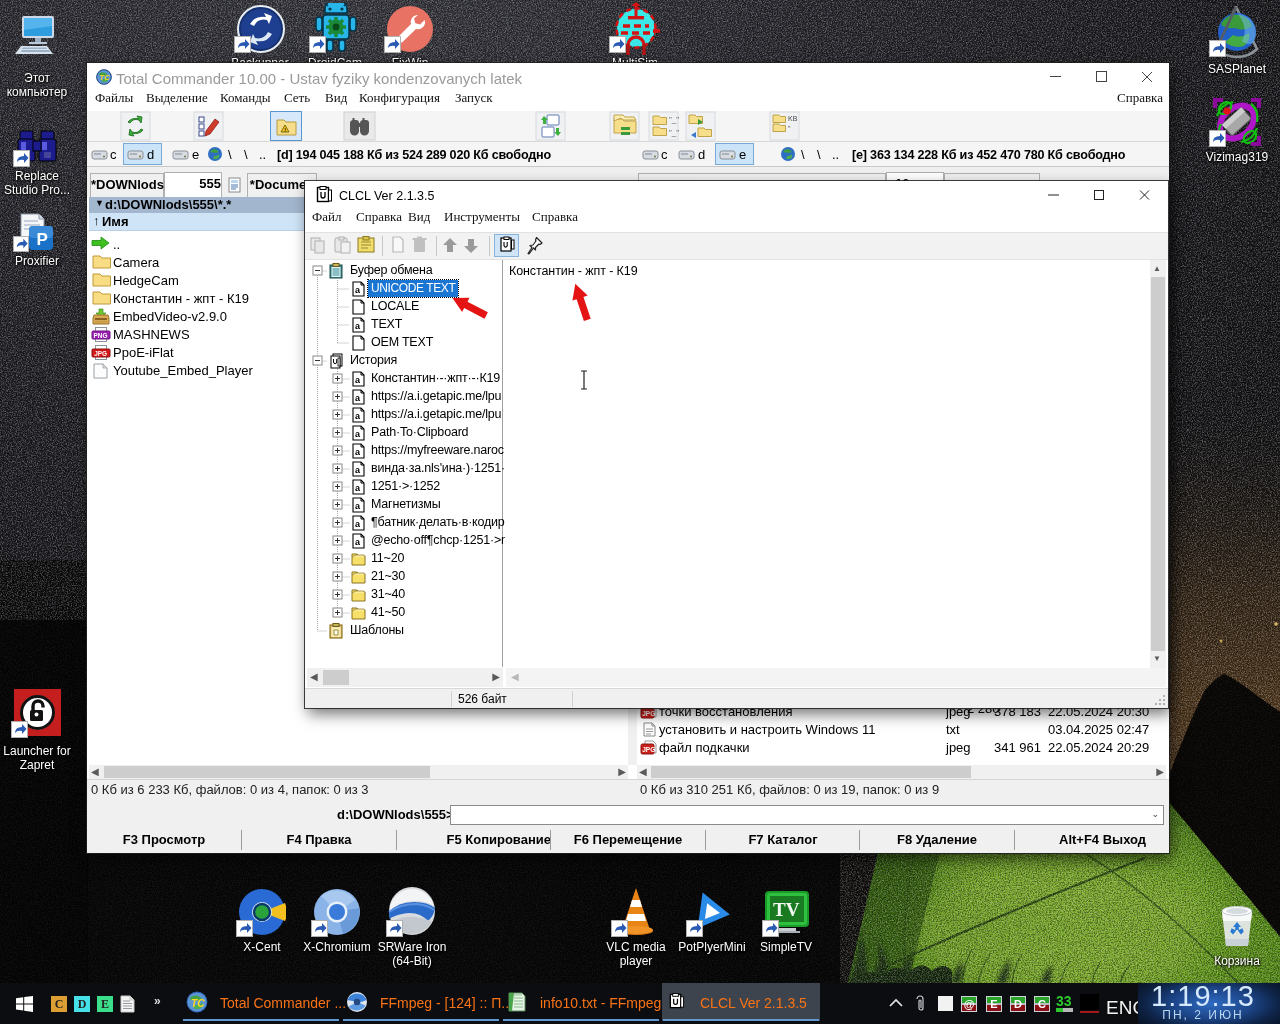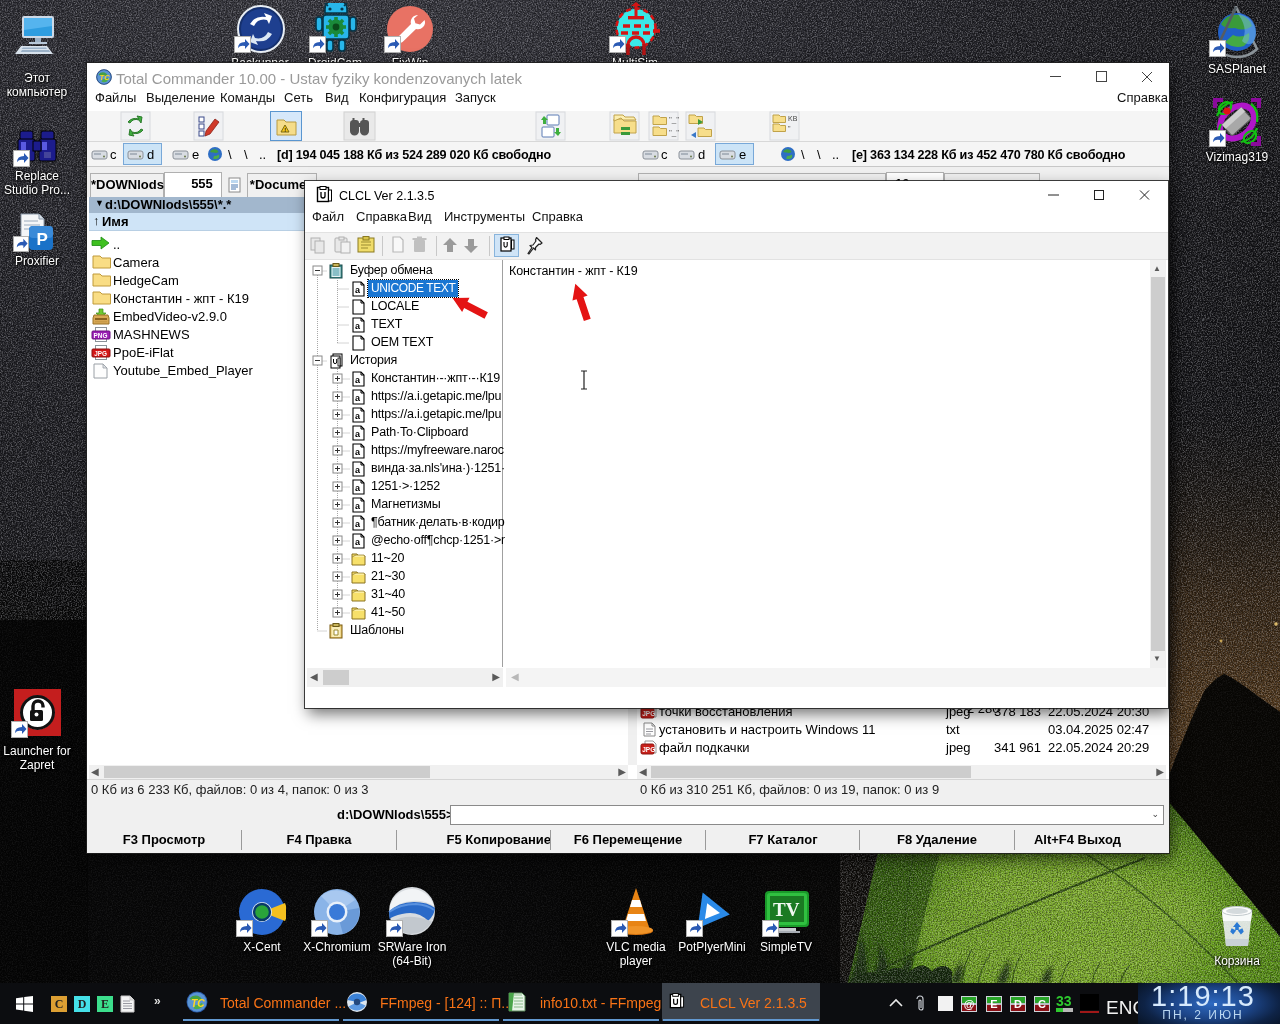--- a/index.html
+++ b/index.html
@@ -2,21 +2,21 @@
 <html><head><meta charset="utf-8">
 <style>
 html,body{margin:0;padding:0;}
 #desk{position:relative;width:1280px;height:1024px;overflow:hidden;background:#141418;
   font-family:"Liberation Sans",sans-serif;}
 .abs{position:absolute;}
 .lbl{position:absolute;color:#fff;font-size:12px;text-align:center;line-height:14px;
   text-shadow:1px 1px 2px #000,0 0 3px #000;}
 
 .win{position:absolute;background:#fff;box-shadow:0 0 0 1px rgba(30,30,30,.85),3px 6px 14px rgba(0,0,0,.55);}
-.menu{position:absolute;font-size:13px;color:#111;}
+.menu{position:absolute;font-size:13px;color:#111;font-family:Liberation Serif, serif;}
 .menu span{position:absolute;top:0;}
 .toolbar{position:absolute;background:#f4f4f4;}
 
 .fsrow{position:absolute;font-size:13px;color:#000;white-space:nowrap;}
 .bold{font-weight:bold;}
 .sbthumb{position:absolute;background:#cdcdcd;}
 .sbarrow{position:absolute;color:#5a5a5a;font-size:10px;line-height:12px;text-align:center;}
 
 .trow{position:absolute;font-size:12.5px;color:#000;white-space:nowrap;letter-spacing:-0.2px;}
 
@@ -549,21 +549,21 @@
           <text x="179" y="17" font-size="13" fill="#000">\</text>
           <text x="194" y="17" font-size="13" fill="#000">..</text>
           <text x="214" y="17" font-size="12.6" font-weight="bold" fill="#000" letter-spacing="-0.2">[e] 363 134 228 Кб из 452 470 780 Кб свободно</text>
         </g>
       </svg>
     </div>
 
     <div class="abs" style="left:0;top:104px;width:1082px;height:30px;background:#f0f0f0"></div>
     <div id="tabs" class="abs" style="left:0;top:104px;width:1082px;height:30px;font-size:13px;font-weight:bold;color:#000">
       <div class="abs" style="left:3px;top:6px;width:74px;height:24px;background:#f0f0f0;border:1px solid #b0b0b0;border-bottom:none;box-sizing:border-box;text-align:center;line-height:22px">*DOWNlods</div>
-      <div class="abs" style="left:77px;top:5px;width:58px;height:25px;background:#fff;border:1px solid #b0b0b0;border-bottom:none;box-sizing:border-box;text-align:center;line-height:22px;padding-left:18px">555</div>
+      <div class="abs" style="left:77px;top:5px;width:58px;height:25px;background:#fff;border:1px solid #b0b0b0;border-bottom:none;box-sizing:border-box;text-align:right;line-height:22px;padding-left:18px">555</div>
       <svg class="abs" style="left:140px;top:10px" width="16" height="16" viewBox="0 0 16 16">
           <rect x="2" y="1" width="11" height="14" fill="#fff" stroke="#8a8a8a"></rect>
           <rect x="4" y="3" width="7" height="3" fill="#bcd8f0"></rect>
           <path d="M4 8h7M4 10h7M4 12h5" stroke="#4a78b0" stroke-width="1"></path>
         </svg>
       <div class="abs" style="left:160px;top:6px;width:70px;height:24px;background:#f0f0f0;border:1px solid #b0b0b0;border-bottom:none;box-sizing:border-box;text-align:center;line-height:22px;overflow:hidden">*Documen</div>
       <div class="abs" style="left:551px;top:6px;width:248px;height:24px;background:#f0f0f0;border:1px solid #b0b0b0;border-bottom:none;box-sizing:border-box"></div>
       <svg class="abs" style="left:597px;top:10px" width="16" height="16" viewBox="0 0 16 16">
           <path d="M1 4 l5 0 1.5 2 7 0 0 8 -13.5 0z" fill="#f7de8b" stroke="#c0a24a"></path>
         </svg>
@@ -667,21 +667,21 @@
       <span style="position:absolute;right:4px;top:3px;font-size:9px;color:#444">⌄</span>
     </div>
 
     <div id="fkeys" class="abs" style="left:0;top:765px;width:1082px;height:25px;background:#f0f0f0;font-size:13px;font-weight:bold;color:#000">
       <div class="abs" style="left:0;top:0;width:154px;text-align:center;line-height:23px">F3 Просмотр</div>
       <div class="abs" style="left:155px;top:0;width:154px;text-align:center;line-height:23px">F4 Правка</div>
       <div class="abs" style="left:310px;top:0;width:154px;text-align:right;line-height:23px">F5 Копирование</div>
       <div class="abs" style="left:464px;top:0;width:154px;text-align:center;line-height:23px">F6 Перемещение</div>
       <div class="abs" style="left:619px;top:0;width:154px;text-align:center;line-height:23px">F7 Каталог</div>
       <div class="abs" style="left:773px;top:0;width:154px;text-align:center;line-height:23px">F8 Удаление</div>
-      <div class="abs" style="left:880px;top:0;width:154px;text-align:right;line-height:23px">Alt+F4 Выход</div>
+      <div class="abs" style="left:972px;top:0;width:154px;text-align:left;line-height:23px">Alt+F4 Выход</div>
       <div class="abs" style="left:154px;top:2px;width:1px;height:20px;background:#9a9a9a"></div>
       <div class="abs" style="left:309px;top:2px;width:1px;height:20px;background:#9a9a9a"></div>
       <div class="abs" style="left:463px;top:2px;width:1px;height:20px;background:#9a9a9a"></div>
       <div class="abs" style="left:618px;top:2px;width:1px;height:20px;background:#9a9a9a"></div>
       <div class="abs" style="left:772px;top:2px;width:1px;height:20px;background:#9a9a9a"></div>
       <div class="abs" style="left:927px;top:2px;width:1px;height:20px;background:#9a9a9a"></div>
     </div>
   </div>
 
   <div id="clcl" class="win" style="left:305px;top:181px;width:863px;height:527px;">
@@ -985,20 +985,35 @@
 
     <div class="abs" style="left:2px;top:487px;width:196px;height:19px;background:#f0f0f0">
       <span class="sbarrow" style="left:3px;top:3px">◀</span>
       <div class="sbthumb" style="left:16px;top:2px;width:26px;height:15px"></div>
       <span class="sbarrow" style="right:3px;top:3px">▶</span>
     </div>
     <div class="abs" style="left:201px;top:487px;width:660px;height:19px;background:#f4f4f4">
       <span class="sbarrow" style="left:5px;top:3px;color:#b8b8b8">◀</span>
     </div>
 
+    <div class="abs" style="left:0;top:507px;width:863px;height:20px;background:#f0f0f0;border-top:1px solid #d8d8d8;box-sizing:border-box">
+      <div class="abs" style="left:146px;top:2px;width:1px;height:16px;background:#d0d0d0"></div>
+      <div class="abs" style="left:267px;top:2px;width:1px;height:16px;background:#d0d0d0"></div>
+      <div class="abs" style="left:153px;top:3px;width:121px;font-size:12px;color:#000">526 байт</div>
+      <svg class="abs" style="right:1px;bottom:1px" width="13" height="13">
+          <g fill="#b0b0b0">
+            <rect x="9" y="9" width="2" height="2"></rect>
+            <rect x="9" y="5" width="2" height="2"></rect>
+            <rect x="9" y="1" width="2" height="2"></rect>
+            <rect x="5" y="9" width="2" height="2"></rect>
+            <rect x="5" y="5" width="2" height="2"></rect>
+            <rect x="1" y="9" width="2" height="2"></rect>
+          </g>
+        </svg>
+    </div>
 
     <svg class="abs" style="left:0;top:0" width="863" height="527" viewBox="0 0 863 527">
       <g fill="#e41414">
         <path d="M0 0 L15 -8 L15 -3.6 L38 -3.6 L38 3.6 L15 3.6 L15 8z" transform="translate(147.5,117) rotate(27.5)"></path>
         <path d="M0 0 L15 -8 L15 -3.6 L38 -3.6 L38 3.6 L15 3.6 L15 8z" transform="translate(270.3,102.8) rotate(71.6)"></path>
       </g>
       <g stroke="#222" stroke-width="1.2" fill="none">
         <path d="M276 190 h6 M276 208 h6 M279 190 v18"></path>
       </g>
     </svg>

